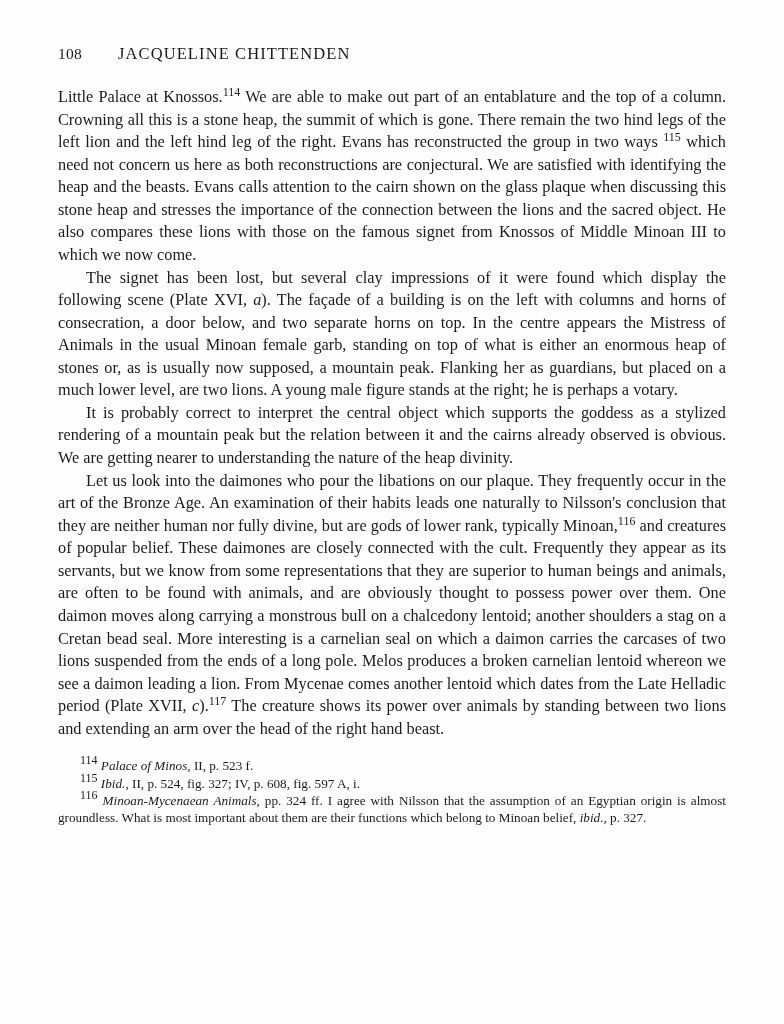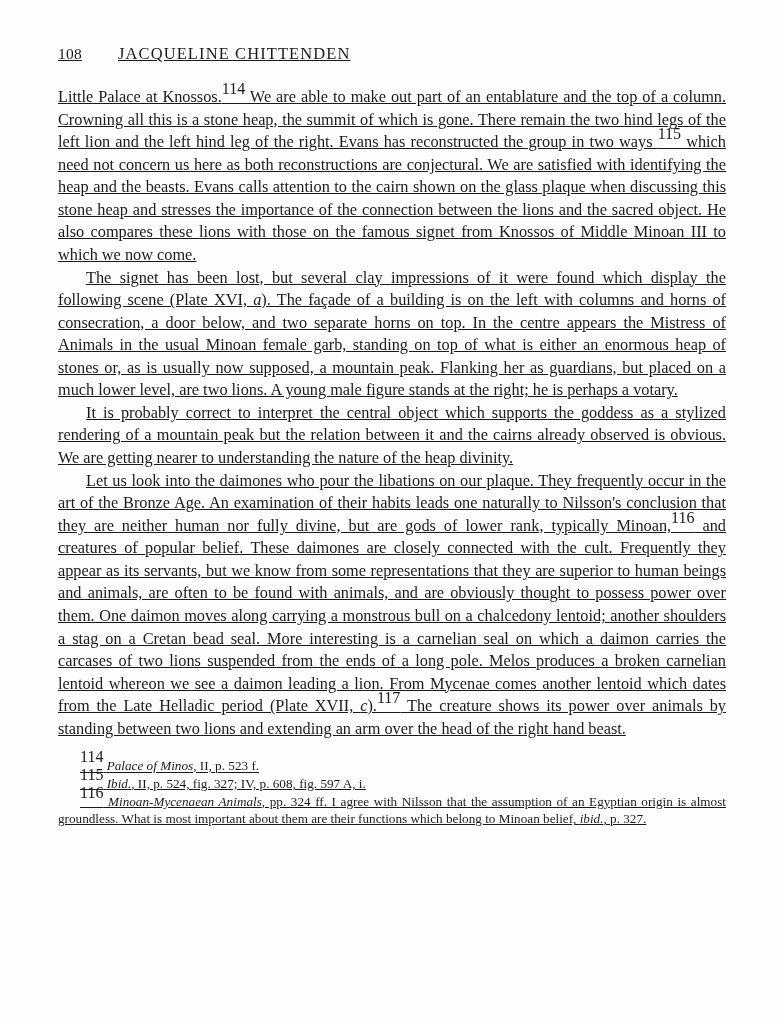--- a/index.html
+++ b/index.html
@@ -21,21 +21,20 @@
     top: 0;
     width: 784px;
     height: 1024px;
     background: #fefefe;
   }
   .content {
     position: absolute;
     left: 58px;
     top: 44px;
     width: 668px;
-    text-decoration: underline;
   }
   .header-row {
     display: flex;
     align-items: baseline;
     height: 30px;
     margin-bottom: 12px;
   }
   .folio {
     font-size: 15.5px;
     width: 60px;
@@ -67,21 +66,21 @@
   .footnotes p {
     margin: 0;
     font-size: 13.2px;
     line-height: 1.315;
     text-align: justify;
   }
   .footnotes p.fn-indent {
     text-indent: 22px;
   }
   sup {
-    font-size: 16px;
+    font-size: 12px;
     vertical-align: 0.52em;
     line-height: 0;
   }
   .it { font-style: italic; }
 </style>
 </head>
 <body>
 
 <div class="page">
   <div class="content">

